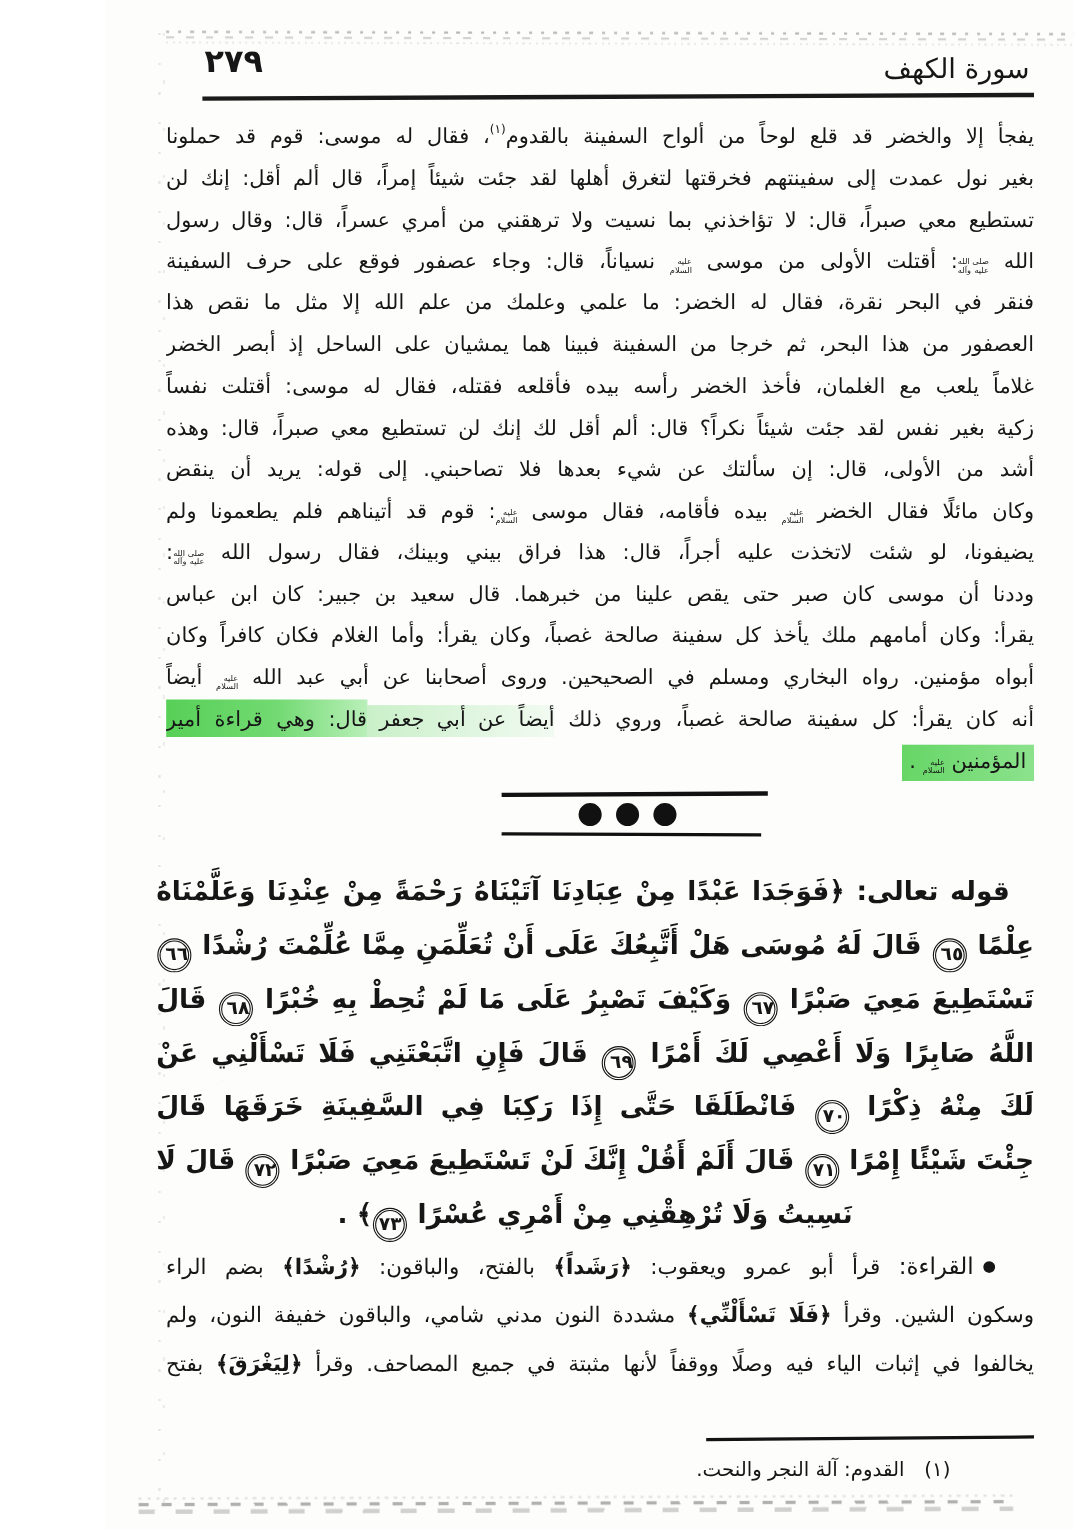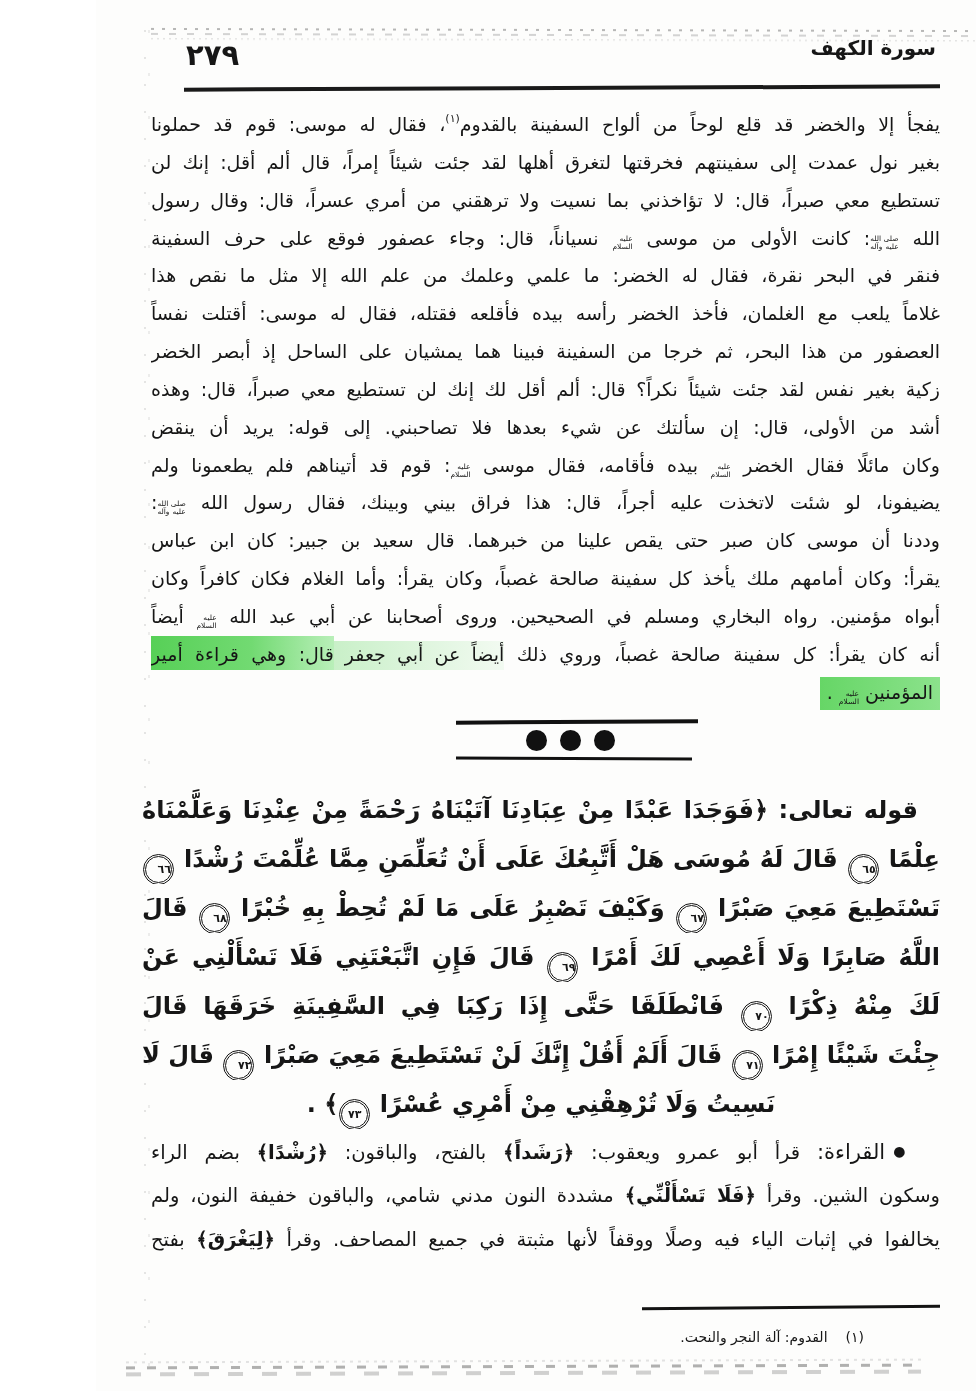--- a/index.html
+++ b/index.html
@@ -26,21 +26,21 @@
     transform:rotate(-.2deg); filter:blur(.4px);
   }
   .edge-specks {
     position:absolute; top:30px; bottom:25px; left:46px; width:10px;
     background:
       repeating-linear-gradient(180deg, rgba(100,100,100,.16) 0 2px, transparent 2px 27px) 2px 0/2px 100% no-repeat,
       repeating-linear-gradient(180deg, rgba(100,100,100,.11) 0 3px, transparent 3px 43px) 6px 0/2px 100% no-repeat;
   }
   
   .page-num { position:absolute; top:38px; left:90px; font-size:29px; font-weight:700; letter-spacing:2px; }
-  .surah-title { position:absolute; top:36px; right:40px; font-size:20px; font-weight:700; }
+  .surah-title { position:absolute; top:48px; right:40px; font-size:25px; font-weight:400; }
   .header-rule { position:absolute; top:86px; right:36px; left:88px; height:3.5px; background:#1a1a1a; transform:rotate(-.25deg); }
   
   .prose { position:absolute; top:106px; right:36px; left:55px; }
   .pl {
     height:37.85px; line-height:37.85px; font-size:19px;
     text-align:justify; text-align-last:justify; overflow:hidden; white-space:nowrap;
   }
   .pl { white-space:normal; }
   .pl-last { text-align:right; text-align-last:right; padding-left:34px; }
   sup.fn { font-size:11px; vertical-align:9px; line-height:0; }
@@ -63,59 +63,59 @@
     height:49px; line-height:49px; font-size:24px; font-weight:700;
     text-align:justify; text-align-last:justify; overflow:hidden;
   }
   .qline-first { padding-right:22px; }
   .qline-last { text-align:center; text-align-last:center; }
   .q-intro { font-weight:700; }
   .vn {
     display:inline-block; width:25px; height:25px; margin:0 3px;
     border:1.4px solid #151515; border-radius:50%;
     outline:1px solid #151515; outline-offset:1.5px;
-    font-size:11px; line-height:25px; text-align:left; font-weight:700; vertical-align:-6px;
+    font-size:17px; line-height:25px; text-align:left; font-weight:700; vertical-align:-6px;
   }
   
   .qiraa { position:absolute; top:1129px; right:36px; left:55px; }
   .rl {
     height:44.5px; line-height:44.5px; font-size:19.5px;
     text-align:justify; text-align-last:justify; overflow:hidden;
   }
   .rl-first { padding-right:24px; }
   .qbullet { font-size:14px; vertical-align:3px; margin-left:8px; }
   .qh { font-weight:400; font-size:21px; }
   .qref { font-weight:700; }
   
   .footnote-rule { position:absolute; top:1306px; right:36px; width:298px; height:3px; background:#131313; transform:rotate(-.45deg); }
-  .footnote { position:absolute; top:1322px; right:112px; font-size:14px; line-height:30px; text-align:right; }
+  .footnote { position:absolute; top:1322px; right:112px; font-size:18px; line-height:30px; text-align:right; }
   .fn-marker { margin-left:18px; }
 </style>
 </head>
 <body>
 
 <div class="page">
 
   <div class="noise-top"></div>
   <div class="edge-specks"></div>
 
   <div class="page-num">٢٧٩</div>
   <div class="surah-title">سورة الكهف</div>
   <div class="header-rule"></div>
 
   <section class="prose">
     <div class="pl"><span>يفجأ إلا والخضر قد قلع لوحاً من ألواح السفينة بالقدوم</span><sup class="fn">(١)</sup><span>، فقال له موسى: قوم قد حملونا</span></div>
     <div class="pl">بغير نول عمدت إلى سفينتهم فخرقتها لتغرق أهلها لقد جئت شيئاً إمراً، قال ألم أقل: إنك لن</div>
     <div class="pl">تستطيع معي صبراً، قال: لا تؤاخذني بما نسيت ولا ترهقني من أمري عسراً، قال: وقال رسول</div>
     <div class="pl"><span>الله </span><span class="stamp">صلى الله
-عليه وآله</span><span>: كانت الأولى من موسى </span><span class="stamp">عليه
+عليه وآله</span><span>: أقتلت الأولى من موسى </span><span class="stamp">عليه
 السلام</span><span> نسياناً، قال: وجاء عصفور فوقع على حرف السفينة</span></div>
     <div class="pl">فنقر في البحر نقرة، فقال له الخضر: ما علمي وعلمك من علم الله إلا مثل ما نقص هذا</div>
+    <div class="pl">العصفور من هذا البحر، ثم خرجا من السفينة فبينا هما يمشيان على الساحل إذ أبصر الخضر</div>
     <div class="pl">غلاماً يلعب مع الغلمان، فأخذ الخضر رأسه بيده فأقلعه فقتله، فقال له موسى: أقتلت نفساً</div>
-    <div class="pl">العصفور من هذا البحر، ثم خرجا من السفينة فبينا هما يمشيان على الساحل إذ أبصر الخضر</div>
     <div class="pl">زكية بغير نفس لقد جئت شيئاً نكراً؟ قال: ألم أقل لك إنك لن تستطيع معي صبراً، قال: وهذه</div>
     <div class="pl">أشد من الأولى، قال: إن سألتك عن شيء بعدها فلا تصاحبني. إلى قوله: يريد أن ينقض</div>
     <div class="pl"><span>وكان مائلًا فقال الخضر </span><span class="stamp">عليه
 السلام</span><span> بيده فأقامه، فقال موسى </span><span class="stamp">عليه
 السلام</span><span>: قوم قد أتيناهم فلم يطعمونا ولم</span></div>
     <div class="pl"><span>يضيفونا، لو شئت لاتخذت عليه أجراً، قال: هذا فراق بيني وبينك، فقال رسول الله </span><span class="stamp">صلى الله
 عليه وآله</span><span>:</span></div>
     <div class="pl">وددنا أن موسى كان صبر حتى يقص علينا من خبرهما. قال سعيد بن جبير: كان ابن عباس</div>
     <div class="pl">يقرأ: وكان أمامهم ملك يأخذ كل سفينة صالحة غصباً، وكان يقرأ: وأما الغلام فكان كافراً وكان</div>
     <div class="pl"><span>أبواه مؤمنين. رواه البخاري ومسلم في الصحيحين. وروى أصحابنا عن أبي عبد الله </span><span class="stamp">عليه

